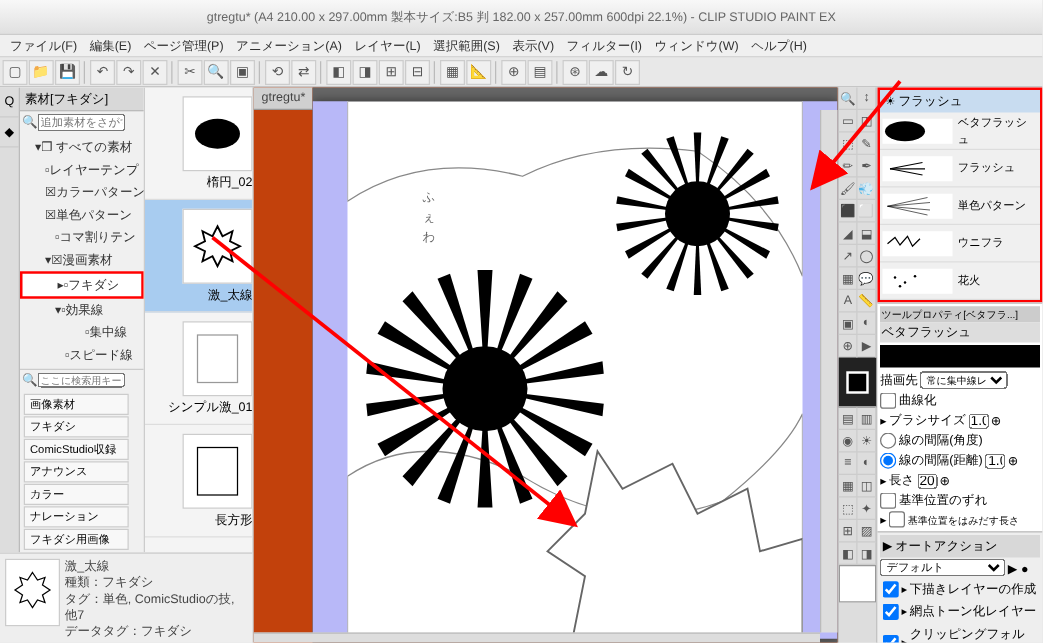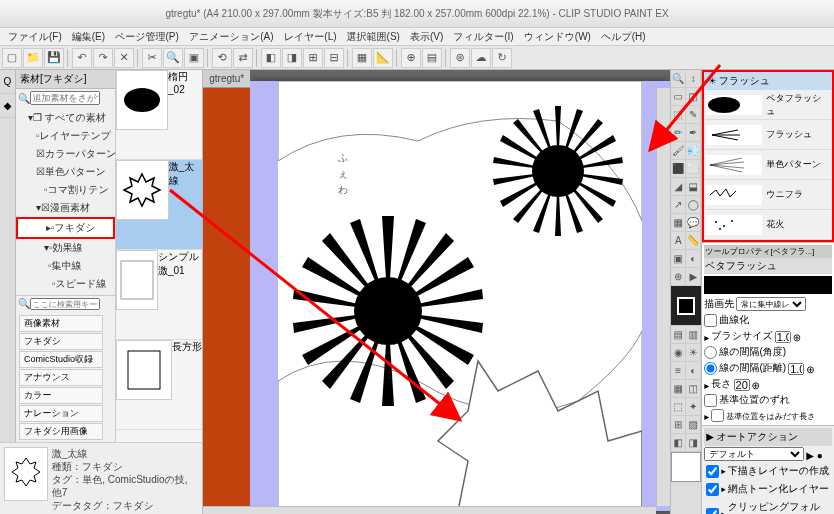--- a/index.html
+++ b/index.html
@@ -19,21 +19,21 @@
 .nav-search{display:flex;align-items:center;padding:2px}
 .nav-search input{width:70px;height:14px;font-size:9px}
 .nav-tree{padding:2px 0}
 .nav-item{padding:2px 4px 2px 12px;color:#333;white-space:nowrap;overflow:hidden}
 .nav-item.lv1{padding-left:20px}
 .nav-item.lv2{padding-left:28px}
 .nav-item.hi{border:2px solid red;background:#fff}
 .nav-tags{padding:2px}
 .tag-btn{background:#f8f8f8;border:1px solid #ccc;padding:1px 4px;margin:1px;display:block;font-size:9px;width:84px}
 .preview-col{width:86px;background:#f4f4f4;overflow:hidden}
-.preview-item{height:90px;border-bottom:1px solid #ddd;display:flex;flex-direction:row;align-items:flex-start;justify-content:center;font-size:9px}
+.preview-item{height:90px;border-bottom:1px solid #ddd;display:flex;flex-direction:column;align-items:flex-end;justify-content:center;font-size:9px}
 .preview-item.sel{background:#a8ccf0}
 .preview-thumb{width:56px;height:60px;background:#fff;border:1px solid #ccc;margin-bottom:2px;display:flex;align-items:center;justify-content:center}
 .detail-box{background:#eee;border-top:1px solid #ccc;padding:4px;display:flex;height:80px}
 .detail-thumb{width:46px;height:54px;background:#fff;border:1px solid #ccc;margin-right:4px;display:flex;align-items:center;justify-content:center}
 .detail-text{font-size:9px;color:#444;line-height:1.3}
 .detail-text label{display:flex;align-items:center;margin-top:2px}
 .canvas-area{flex:1;background:#c2410c;display:flex;flex-direction:row;position:relative}
 .canvas-tab{height:18px;background:#d0d0d0;display:flex;align-items:center;padding:0 6px;font-size:10px;color:#444;border-bottom:1px solid #999}
 .canvas-viewport{flex:1;background:#666;display:flex;align-items:center;justify-content:center;overflow:hidden;position:relative}
 .canvas-page{width:420px;height:430px;background:#b8b8f8;position:relative;box-shadow:0 0 8px rgba(0,0,0,.5)}
@@ -125,21 +125,21 @@
           </div>
         <div class="nav-tree">
           <div class="nav-item">▾❒ <span>すべての素材</span></div>
           <div class="nav-item lv1">▫<span>レイヤーテンプ</span></div>
           <div class="nav-item lv1">☒<span>カラーパターン</span></div>
           <div class="nav-item lv1">☒<span>単色パターン</span></div>
           <div class="nav-item lv2">▫<span>コマ割りテン</span></div>
           <div class="nav-item lv1">▾☒<span>漫画素材</span></div>
           <div class="nav-item lv2 hi">▸▫<span>フキダシ</span></div>
           <div class="nav-item lv2">▾▫<span>効果線</span></div>
-          <div class="nav-item lv2" style="padding-left:32px">▫<span>集中線</span></div>
+          <div class="nav-item lv2" style="padding-left:52px">▫<span>集中線</span></div>
           <div class="nav-item lv2" style="padding-left:36px">▫<span>スピード線</span></div>
         </div>
         <div style="border-top:1px solid #ccc;padding:2px;display:flex">
             <span>🔍</span>
             <input style="width: 70px; height: 12px; font-size: 8px;" placeholder="ここに検索用キーワードを">
           </div>
         <div class="nav-tags">
           <div class="tag-btn">画像素材</div>
           <div class="tag-btn">フキダシ</div>
           <div class="tag-btn">ComicStudio収録</div>

